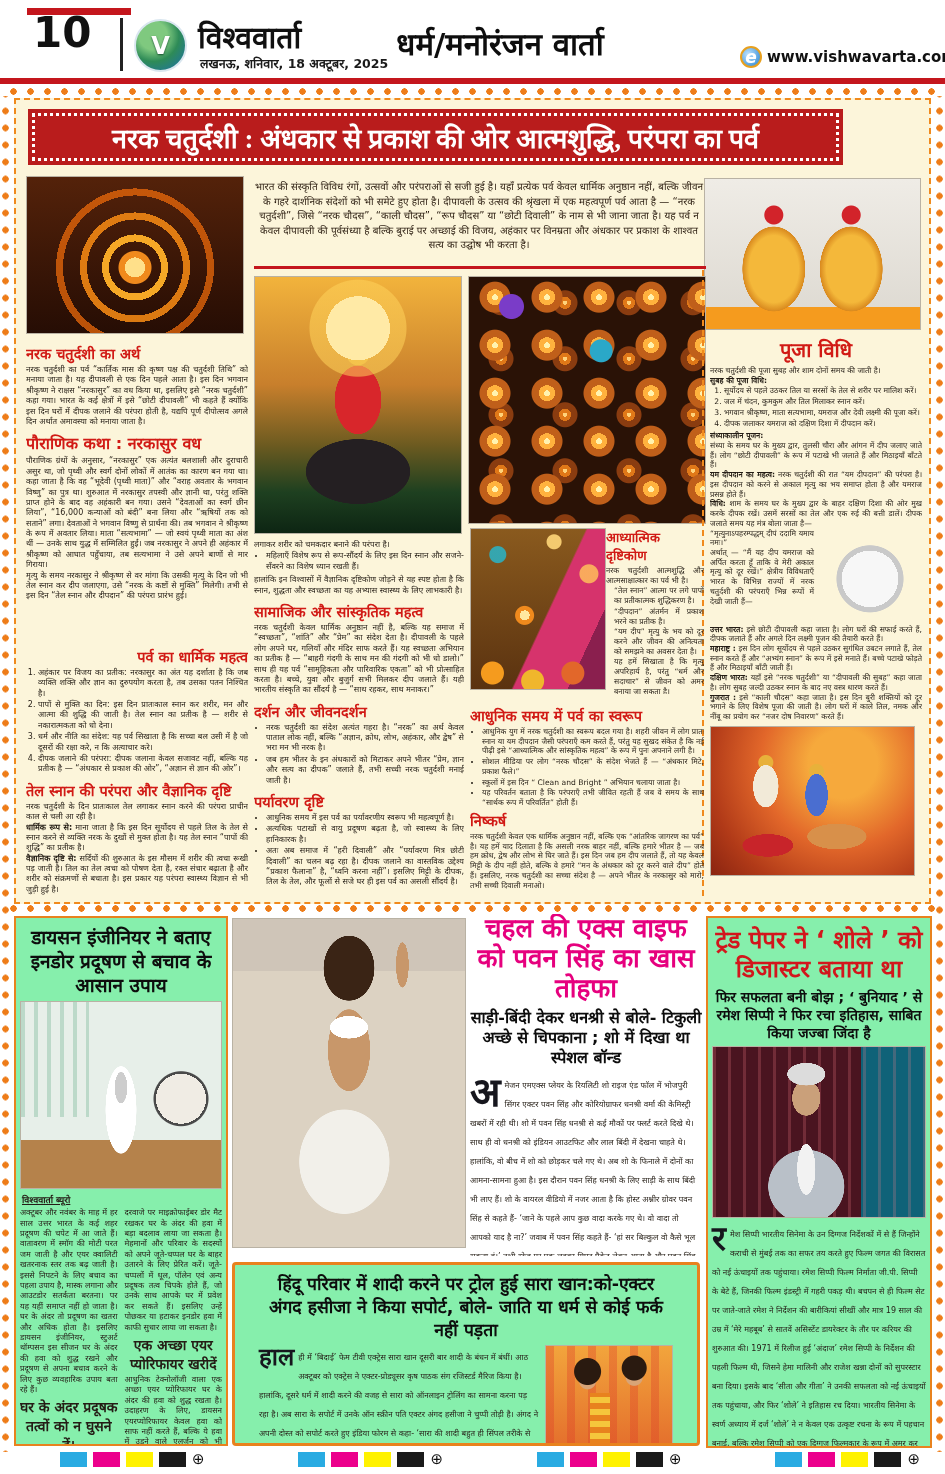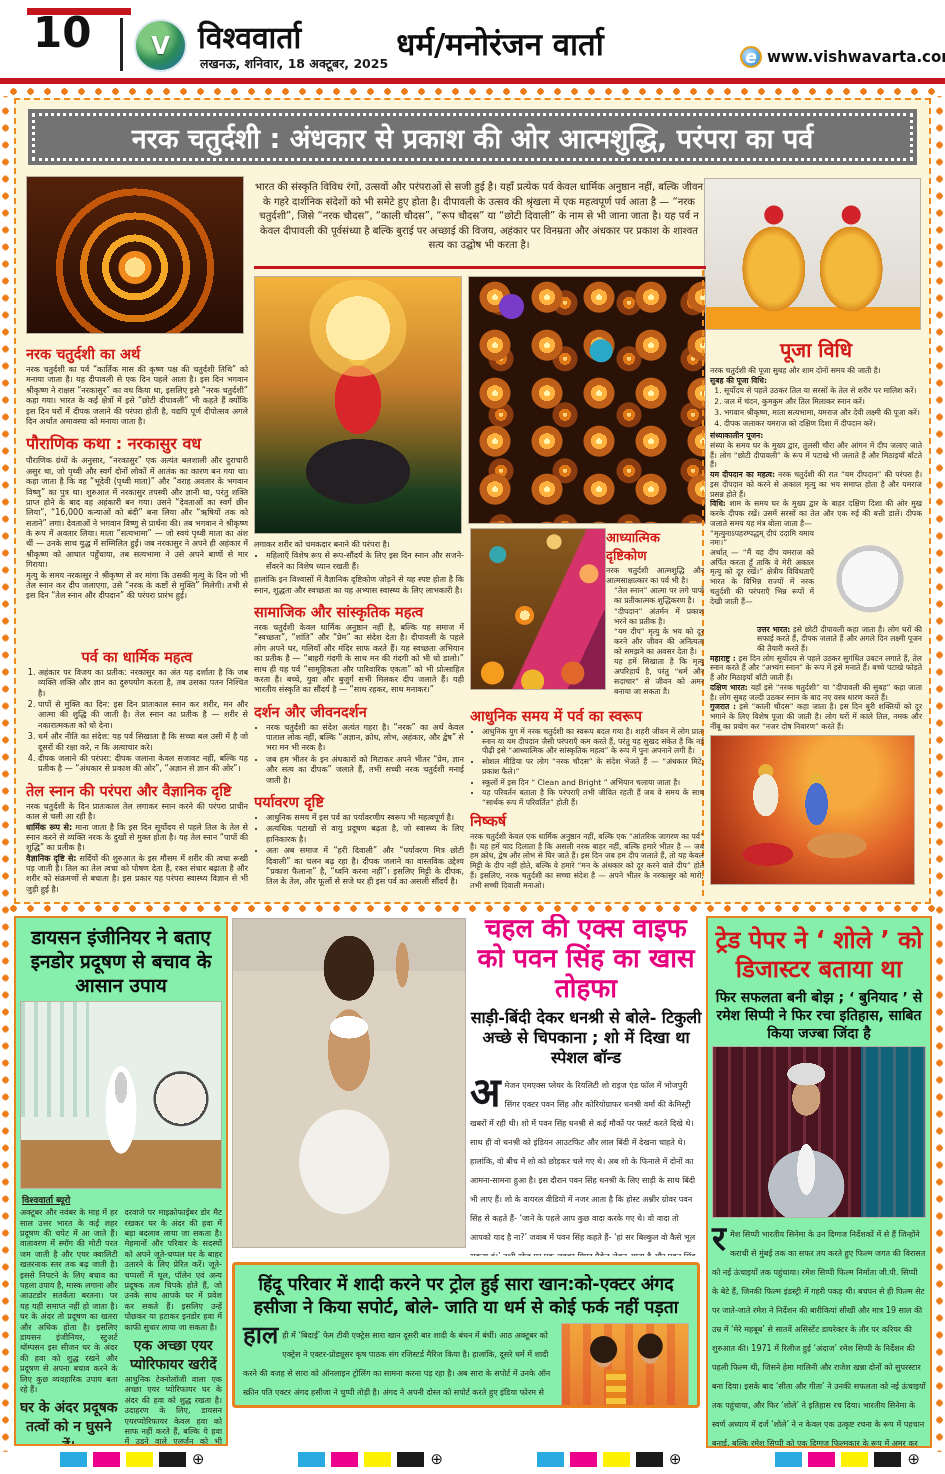--- a/index.html
+++ b/index.html
@@ -23,22 +23,22 @@
          border:2px solid #e8a01e;box-sizing:border-box;}
   .website{font-size:15px;font-weight:bold;color:#111;}
   .redrule{left:0;top:78px;width:945px;height:6px;background:#c4161d;}
   
   .dots-h{height:9px;background-image:radial-gradient(circle,#ee7c18 3px,rgba(0,0,0,0) 3.4px);
           background-size:17px 9px;background-position:center;}
   .dots-v{width:9px;background-image:radial-gradient(circle,#ee7c18 3px,rgba(0,0,0,0) 3.4px);
           background-size:9px 17px;background-position:center;}
   
   .feature{left:14px;top:98px;width:917px;height:806px;background:#fcf5da;border:2px dashed #f08a1d;box-sizing:border-box;}
-  .banner{left:12px;top:9px;width:889px;height:56px;background:#737373;display:flex;align-items:center;justify-content:center;
-          outline:3px dotted #fff;outline-offset:-7px;}
+  .banner{left:12px;top:9px;width:815px;height:56px;background:#b91c1c;display:flex;align-items:center;justify-content:center;
+          outline:3px dotted #fff;outline-offset:-7px;font-family:Liberation Serif, serif;}
   .banner div{color:#fff;font-weight:bold;font-size:27px;white-space:nowrap;}
   .intro{left:238px;top:80px;width:450px;height:152px;font-size:10px;font-weight:normal;line-height:1.45;
          text-align:center;color:#2b1d10;overflow:hidden;}
   .redline{left:238px;top:166px;width:452px;height:3px;background:#c4161d;}
   .sec-h{font-weight:bold;color:#d11a15;font-size:14.5px;margin:5px 0 2px;}
   .body{font-size:8px;line-height:1.3;text-align:justify;}
   .bb{font-weight:bold;}
   ol,ul{margin:1px 0 3px 12px;padding:0;}
   li{font-size:8px;line-height:1.3;text-align:justify;margin:0 0 1px 0;}
   .col{overflow:hidden;}
@@ -180,21 +180,21 @@
     <div class="abs photo yamraj" style="left:238px;top:176px;width:208px;height:258px;"></div>
     <div class="abs photo diyas" style="left:452px;top:176px;width:238px;height:248px;"></div>
     <div class="abs vdash"></div>
 
     <div class="abs col" style="left:10px;top:238px;width:222px;height:560px;">
       <div class="sec-h">नरक चतुर्दशी का अर्थ</div>
       <div class="body">नरक चतुर्दशी का पर्व “कार्तिक मास की कृष्ण पक्ष की चतुर्दशी तिथि” को मनाया जाता है। यह दीपावली से एक दिन पहले आता है। इस दिन भगवान श्रीकृष्ण ने राक्षस “नरकासुर” का वध किया था, इसलिए इसे “नरक चतुर्दशी” कहा गया। भारत के कई क्षेत्रों में इसे “छोटी दीपावली” भी कहते हैं क्योंकि इस दिन घरों में दीपक जलाने की परंपरा होती है, यद्यपि पूर्ण दीपोत्सव अगले दिन अर्थात अमावस्या को मनाया जाता है।</div>
       <div class="sec-h" style="font-size:16px;">पौराणिक कथा : नरकासुर वध</div>
       <div class="body">पौराणिक ग्रंथों के अनुसार, “नरकासुर” एक अत्यंत बलशाली और दुराचारी असुर था, जो पृथ्वी और स्वर्ग दोनों लोकों में आतंक का कारण बन गया था। कहा जाता है कि वह “भूदेवी (पृथ्वी माता)” और “वराह अवतार के भगवान विष्णु” का पुत्र था। शुरुआत में नरकासुर तपस्वी और ज्ञानी था, परंतु शक्ति प्राप्त होने के बाद वह अहंकारी बन गया। उसने “देवताओं का स्वर्ग छीन लिया”, “16,000 कन्याओं को बंदी” बना लिया और “ऋषियों तक को सताने” लगा। देवताओं ने भगवान विष्णु से प्रार्थना की। तब भगवान ने श्रीकृष्ण के रूप में अवतार लिया। माता “सत्यभामा” — जो स्वयं पृथ्वी माता का अंश थीं — उनके साथ युद्ध में सम्मिलित हुईं। जब नरकासुर ने अपने ही अहंकार में श्रीकृष्ण को आघात पहुँचाया, तब सत्यभामा ने उसे अपने बाणों से मार गिराया।</div>
       <div class="body">मृत्यु के समय नरकासुर ने श्रीकृष्ण से वर मांगा कि उसकी मृत्यु के दिन जो भी तेल स्नान कर दीप जलाएगा, उसे “नरक के कष्टों से मुक्ति” मिलेगी। तभी से इस दिन “तेल स्नान और दीपदान” की परंपरा प्रारंभ हुई।</div>
-      <div class="sec-h" style="text-align:center;margin-top:44px;">पर्व का धार्मिक महत्व</div>
+      <div class="sec-h" style="text-align:right;margin-top:44px;">पर्व का धार्मिक महत्व</div>
       <ol>
         <li>अहंकार पर विजय का प्रतीक:  नरकासुर का अंत यह दर्शाता है कि जब व्यक्ति शक्ति और ज्ञान का दुरुपयोग करता है, तब उसका पतन निश्चित है।</li>
         <li>पापों से मुक्ति का दिन:  इस दिन प्रातःकाल स्नान कर शरीर, मन और आत्मा की शुद्धि की जाती है। तेल स्नान का प्रतीक है — शरीर से नकारात्मकता को धो देना।</li>
         <li>धर्म और नीति का संदेश:  यह पर्व सिखाता है कि सच्चा बल उसी में है जो दूसरों की रक्षा करे, न कि अत्याचार करे।</li>
         <li>दीपक जलाने की परंपरा:  दीपक जलाना केवल सजावट नहीं, बल्कि यह प्रतीक है — “अंधकार से प्रकाश की ओर”, “अज्ञान से ज्ञान की ओर”।</li>
       </ol>
       <div class="sec-h">तेल स्नान की परंपरा और वैज्ञानिक दृष्टि</div>
       <div class="body">नरक चतुर्दशी के दिन प्रातःकाल तेल लगाकर स्नान करने की परंपरा प्राचीन काल से चली आ रही है।</div>
       <div class="body"><span class="bb">धार्मिक रूप से:</span> <span>माना जाता है कि इस दिन सूर्योदय से पहले तिल के तेल से स्नान करने से व्यक्ति नरक के दुखों से मुक्त होता है। यह तेल स्नान “पापों की शुद्धि” का प्रतीक है।</span></div>
       <div class="body"><span class="bb">वैज्ञानिक दृष्टि से:</span> <span>सर्दियों की शुरुआत के इस मौसम में शरीर की त्वचा रूखी पड़ जाती है। तिल का तेल त्वचा को पोषण देता है, रक्त संचार बढ़ाता है और शरीर को संक्रमणों से बचाता है। इस प्रकार यह परंपरा स्वास्थ्य विज्ञान से भी जुड़ी हुई है।</span></div>
@@ -264,21 +264,21 @@
         <li class="p7">भगवान श्रीकृष्ण, माता सत्यभामा, यमराज और देवी लक्ष्मी की पूजा करें।</li>
         <li class="p7">दीपक जलाकर यमराज को दक्षिण दिशा में दीपदान करें।</li>
       </ol>
       <div class="p7 bb">संध्याकालीन पूजन:</div>
       <div class="p7">संध्या के समय घर के मुख्य द्वार, तुलसी चौरा और आंगन में दीप जलाए जाते हैं। लोग “छोटी दीपावली” के रूप में पटाखे भी जलाते हैं और मिठाइयाँ बाँटते हैं।</div>
       <div class="p7"><span class="bb">यम दीपदान का महत्व:</span> <span>नरक चतुर्दशी की रात “यम दीपदान” की परंपरा है। इस दीपदान को करने से अकाल मृत्यु का भय समाप्त होता है और यमराज प्रसन्न होते हैं।</span></div>
       <div class="p7"><span class="bb">विधि:</span> <span>शाम के समय घर के मुख्य द्वार के बाहर दक्षिण दिशा की ओर मुख करके दीपक रखें। उसमें सरसों का तेल और एक रुई की बत्ती डालें। दीपक जलाते समय यह मंत्र बोला जाता है—</span></div>
       <div class="photo thali" style="float:right;width:104px;height:92px;margin:2px 0 2px 4px;"></div>
       <div class="p7">“मृत्युनाऽपहरम्पद्धम् दीपं ददामि यमाय नमः।”</div>
       <div class="p7">अर्थात् — “मैं यह दीप यमराज को अर्पित करता हूँ ताकि वे मेरी अकाल मृत्यु को दूर रखें।” क्षेत्रीय विविधताएँ भारत के विभिन्न राज्यों में नरक चतुर्दशी की परंपराएँ भिन्न रूपों में देखी जाती हैं—</div>
-      <div class="p7" style="clear:both;margin-left:47px;"><span class="bb">उत्तर भारत:</span> <span>इसे छोटी दीपावली कहा जाता है। लोग घरों की सफाई करते हैं, दीपक जलाते हैं और अगले दिन लक्ष्मी पूजन की तैयारी करते हैं।</span></div>
+      <div class="p7" style="clear:both;"><span class="bb">उत्तर भारत:</span> <span>इसे छोटी दीपावली कहा जाता है। लोग घरों की सफाई करते हैं, दीपक जलाते हैं और अगले दिन लक्ष्मी पूजन की तैयारी करते हैं।</span></div>
       <div class="p7"><span class="bb">महाराष्ट्र :</span> <span>इस दिन लोग सूर्योदय से पहले उठकर सुगंधित उबटन लगाते हैं, तेल स्नान करते हैं और “अभ्यंग स्नान” के रूप में इसे मनाते हैं। बच्चे पटाखे फोड़ते हैं और मिठाइयाँ बाँटी जाती हैं।</span></div>
       <div class="p7"><span class="bb">दक्षिण भारत:</span> <span>यहाँ इसे “नरक चतुर्दशी” या “दीपावली की सुबह” कहा जाता है। लोग सुबह जल्दी उठकर स्नान के बाद नए वस्त्र धारण करते हैं।</span></div>
       <div class="p7"><span class="bb">गुजरात :</span> <span>इसे “काली चौदस” कहा जाता है। इस दिन बुरी शक्तियों को दूर भगाने के लिए विशेष पूजा की जाती है। लोग घरों में काले तिल, नमक और नींबू का प्रयोग कर “नजर दोष निवारण” करते हैं।</span></div>
       <div class="photo krishna" style="width:205px;height:150px;margin-top:4px;"></div>
     </div>
   </div>
 
   <div class="abs box-orange col" style="left:14px;top:916px;width:214px;height:530px;padding:4px;">
     <div class="dy-head">डायसन इंजीनियर ने बताए इनडोर प्रदूषण से बचाव के आसान उपाय</div>
     <div class="photo nursery" style="width:100%;height:188px;"></div>
@@ -307,21 +307,21 @@
   <div class="abs box-orange col" style="left:706px;top:916px;width:226px;height:532px;padding:4px;">
     <div class="sh-head">ट्रेड पेपर ने ‘ शोले ’ को डिजास्टर बताया था</div>
     <div class="sh-sub">फिर सफलता बनी बोझ ; ‘ बुनियाद ’ से रमेश सिप्पी ने फिर रचा इतिहास, साबित किया जज्बा जिंदा है</div>
     <div class="photo sippy" style="width:100%;height:172px;"></div>
     <div style="margin-top:4px;">
       <span class="drop" style="font-size:34px;">र</span>
       <span class="body" style="display:inline;">मेश सिप्पी भारतीय सिनेमा के उन दिग्गज निर्देशकों में से हैं जिन्होंने कराची से मुंबई तक का सफर तय करते हुए फिल्म जगत की विरासत को नई ऊंचाइयों तक पहुंचाया। रमेश सिप्पी फिल्म निर्माता जी.पी. सिप्पी के बेटे हैं, जिनकी फिल्म इंडस्ट्री में गहरी पकड़ थी। बचपन से ही फिल्म सेट पर जाते-जाते रमेश ने निर्देशन की बारीकियां सीखीं और मात्र 19 साल की उम्र में ‘मेरे महबूब’ से सातवें असिस्टेंट डायरेक्टर के तौर पर करियर की शुरुआत की। 1971 में रिलीज हुई ‘अंदाज’ रमेश सिप्पी के निर्देशन की पहली फिल्म थी, जिसने हेमा मालिनी और राजेश खन्ना दोनों को सुपरस्टार बना दिया। इसके बाद ‘सीता और गीता’ ने उनकी सफलता को नई ऊंचाइयों तक पहुंचाया, और फिर ‘शोले’ ने इतिहास रच दिया। भारतीय सिनेमा के स्वर्ण अध्याय में दर्ज ‘शोले’ ने न केवल एक उत्कृष्ट रचना के रूप में पहचान बनाई, बल्कि रमेश सिप्पी को एक दिग्गज फिल्मकार के रूप में अमर कर दिया। हालांकि आगे चलकर इसी फिल्म की अपार सफलता उनके लिए एक बोझ भी बन गई। कई बार उनका हौसला टूटा, लेकिन उन्होंने हर बार नई ऊर्जा के साथ सफलता की एक नई कहानी लिखी। रमेश सिप्पी का जन्म 23 जनवरी 1944 को वर्तमान पाकिस्तान के कराची में हुआ था। उनके जन्म के समय यह इलाका भारत का हिस्सा था, लेकिन 1947 में देश के विभाजन के बाद उनका परिवार भारत आकर मुंबई (तत्कालीन बंबई) में बस गया। रमेश सिप्पी का पूरा नाम रमेश सिक्यिमलानी सिप्पी है और वे एक सिंधी परिवार से ताल्लुक रखते हैं। उनके पिता जी. पी. सिप्पी (गोपालदास परमानंद सिप्पी) स्वयं एक प्रसिद्ध फिल्म निर्माता और वितरक थे, जो भारतीय फिल्म उद्योग के एक प्रतिष्ठित हस्ताक्षर माने जाते थे। पिता की फिल्म इंडस्ट्री में मजबूत पकड़ और अनुभव ने रमेश सिप्पी के करियर को संवारने में महत्वपूर्ण भूमिका निभाई। रमेश सिप्पी ने बहुत कम उम्र में ही फिल्मों से जुड़ना शुरू कर दिया था। मात्र छह वर्ष की आयु में वे अपने पिता की फिल्मों की शूटिंग देखने जाने लगे थे और वहीं से उन्होंने फिल्म निर्माण की बारीकियां सीखनी शुरू कर दीं। रमेश सिप्पी ने करियर की शुरुआत असिस्टेंट डायरेक्टर के रूप में डायरेक्टर एच.एस. रवैल की फिल्म ‘मेरे महबूब’ (1963) से की थी। इस फिल्म में रमेश सिप्पी सातवें और आखिरी असिस्टेंट थे।</span>
     </div>
   </div>
 
-  <div class="abs box-orange col" style="left:232px;top:1262px;width:468px;height:146px;padding:4px 8px;border-width:3px;border-radius:4px;">
+  <div class="abs box-orange col" style="left:232px;top:1262px;width:468px;height:184px;padding:4px 24px;border-width:3px;border-radius:4px;">
     <div class="sara-head">हिंदू परिवार में शादी करने पर ट्रोल हुई सारा खान:को-एक्टर अंगद हसीजा ने किया सपोर्ट, बोले- जाति या धर्म से कोई फर्क नहीं पड़ता</div>
     <div>
       <div class="photo couple" style="float:right;width:128px;height:118px;margin:0 0 2px 6px;"></div>
       <span class="drop" style="font-size:24px;">हाल</span>
       <span class="body" style="display:inline;">ही में ‘बिदाई’ फेम टीवी एक्ट्रेस सारा खान दूसरी बार शादी के बंधन में बंधीं। आठ अक्टूबर को एक्ट्रेस ने एक्टर-प्रोड्यूसर कृष पाठक संग रजिस्टर्ड मैरिज किया है। हालांकि, दूसरे धर्म में शादी करने की वजह से सारा को ऑनलाइन ट्रोलिंग का सामना करना पड़ रहा है। अब सारा के सपोर्ट में उनके ऑन स्क्रीन पति एक्टर अंगद हसीजा ने चुप्पी तोड़ी है। अंगद ने अपनी दोस्त को सपोर्ट करते हुए इंडिया फोरम से कहा- ‘सारा की शादी बहुत ही सिंपल तरीके से बनी थी। उसकी हमेशा से चाहत थी। तो बस उसका परिवार और मैं अकेला दोस्त वहां मौजूद था। 18 साल की जान पहचान में आप दोस्त नहीं परिवार बन जाते हैं। उसका पार्टनर बहुत अच्छा है। सास बहुत अच्छी हैं। उन्होंने सारा को बहुत प्यार से अपनाया है। वो बहुत जल्द ही धूमधाम से शादी करेगी।’ वहीं, शादी की वजह से सारा की ट्रोलिंग पर एक्टर ने कहा- ‘अब वक्त बदल गया है। लोग अपग्रेड हो गए हैं और उनकी सोच बदल गई है। मुझे नहीं लगता कि किसी को कास्ट को लेकर फर्क पड़ता है। पहले का वक्त चला गया है। मेरे लिए ये बहुत फनी सी बात है।’ बता दें कि ट्रोलिंग को लेकर सारा ने भी ट्रोलर्स को करारा जवाब दिया था। उन्होंने एक वीडियो मैसेज के जरिए कहा था- ‘कृष और मैं अलग-अलग संस्कृतियों से हैं लेकिन हमारा मानना है कि हमारे धर्मों ने हमें प्रेम करना सिखाया है।</span>
     </div>
   </div>
 
   <div class="abs" style="left:60px;top:1452px;width:860px;display:flex;justify-content:space-between;">
     <div class="cmyk">

